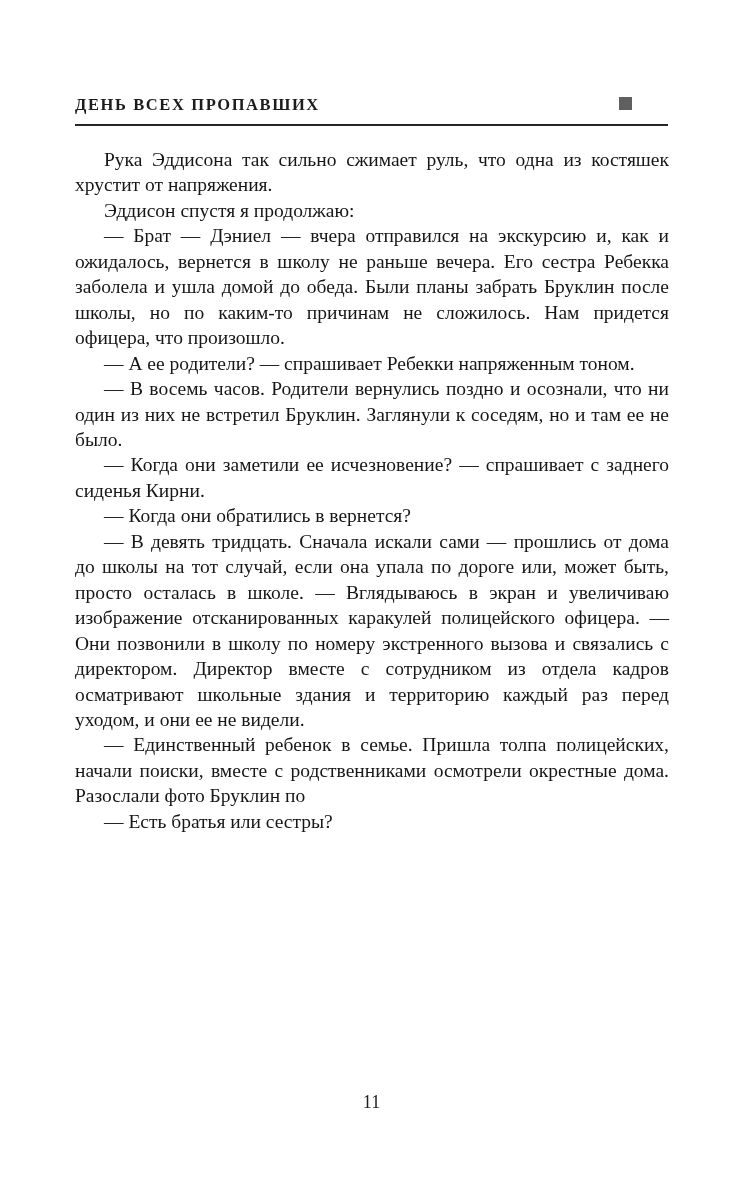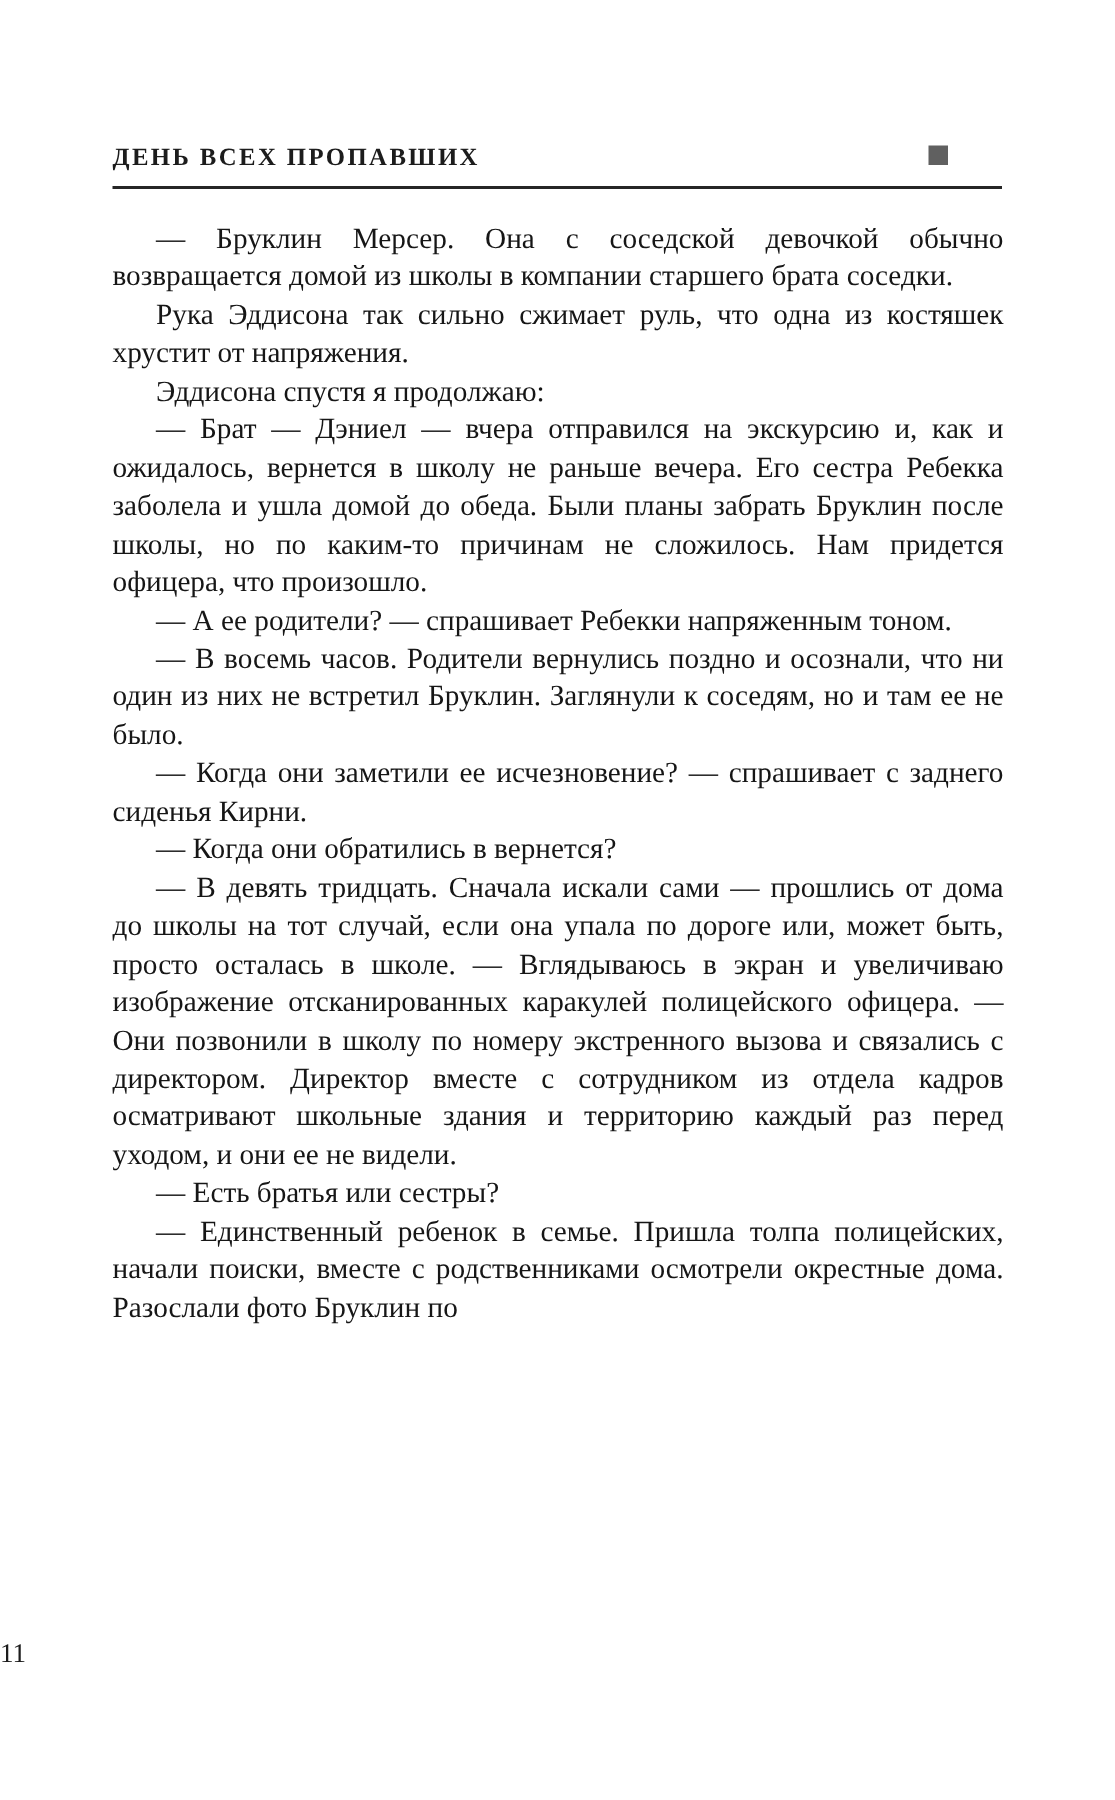--- a/index.html
+++ b/index.html
@@ -54,44 +54,43 @@
   .para {
     margin: 0;
     padding: 0;
     text-indent: 29px;
   }
   .page-number {
     position: absolute;
     top: 1092px;
     left: 0;
     right: 0;
-    text-align: left;
+    text-align: center;
     font-size: 18px;
     color: #1c1c1c;
   }
 </style>
 </head>
 <body>
 
 <div class="page">
 
   <div class="running-header">
     <span class="title">ДЕНЬ ВСЕХ ПРОПАВШИХ</span>
     <span class="header-square"></span>
   </div>
 
   <div class="body-text">
-      <p class="para">— Бруклин Мерсер. Она с соседской девочкой обычно возвращается домой из школы в компании старшего брата соседки.</p>
       <p class="para">Рука Эддисона так сильно сжимает руль, что одна из костяшек хрустит от напряжения.</p>
-      <p class="para">Эддисона спустя я продолжаю:</p>
+      <p class="para">Эддисон спустя я продолжаю:</p>
       <p class="para">— Брат — Дэниел — вчера отправился на экскурсию и, как и ожидалось, вернется в школу не раньше вечера. Его сестра Ребекка заболела и ушла домой до обеда. Были планы забрать Бруклин после школы, но по каким-то причинам не сложилось. Нам придется офицера, что произошло.</p>
       <p class="para">— А ее родители? — спрашивает Ребекки напряженным тоном.</p>
       <p class="para">— В восемь часов. Родители вернулись поздно и осознали, что ни один из них не встретил Бруклин. Заглянули к соседям, но и там ее не было.</p>
       <p class="para">— Когда они заметили ее исчезновение? — спрашивает с заднего сиденья Кирни.</p>
       <p class="para">— Когда они обратились в вернется?</p>
       <p class="para">— В девять тридцать. Сначала искали сами — прошлись от дома до школы на тот случай, если она упала по дороге или, может быть, просто осталась в школе. — Вглядываюсь в экран и увеличиваю изображение отсканированных каракулей полицейского офицера. — Они позвонили в школу по номеру экстренного вызова и связались с директором. Директор вместе с сотрудником из отдела кадров осматривают школьные здания и территорию каждый раз перед уходом, и они ее не видели.</p>
+      <p class="para">— Единственный ребенок в семье. Пришла толпа полицейских, начали поиски, вместе с родственниками осмотрели окрестные дома. Разослали фото Бруклин по</p>
       <p class="para">— Есть братья или сестры?</p>
-      <p class="para">— Единственный ребенок в семье. Пришла толпа полицейских, начали поиски, вместе с родственниками осмотрели окрестные дома. Разослали фото Бруклин по</p>
     </div>
 
   <div class="page-number">11</div>
 
 </div>
 
 </body></html>

